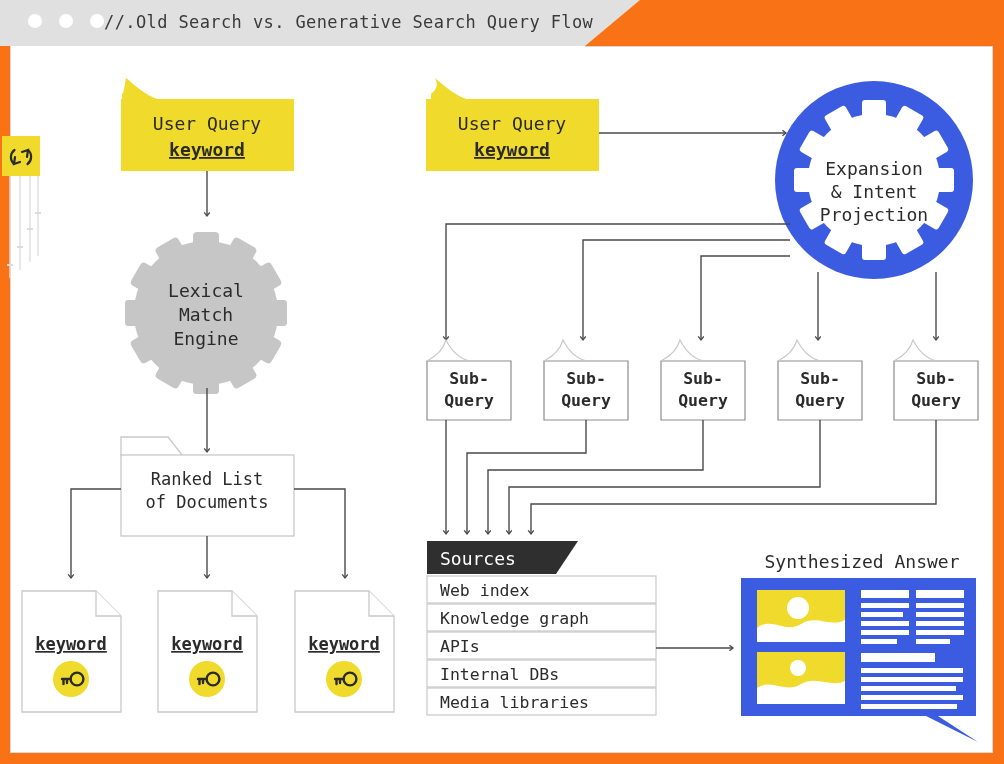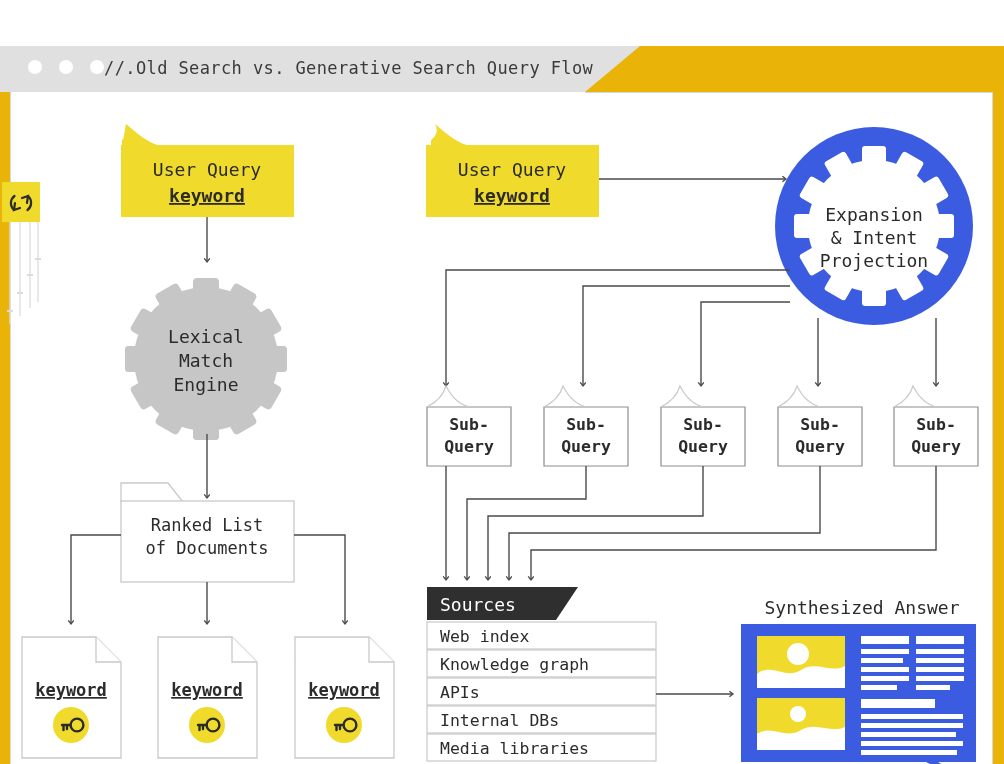--- a/index.html
+++ b/index.html
@@ -1,21 +1,21 @@
 <!DOCTYPE html>
 <html><head>
 <meta charset="utf-8">
 <style>
   html,body{margin:0;padding:0;background:#ffffff;}
   body{
     width:1004px;height:764px;
     font-family:"DejaVu Sans Mono","Liberation Mono",monospace;
     position:relative;overflow:hidden;
   }
-  #app{position:absolute;inset:0;background:#eab308;margin-top:46px;}
+  #app{position:absolute;inset:0;background:#f97316;}
 
   
   .titlebar{
     position:absolute;left:0;top:0;width:640px;height:46px;
     background:#e0e0e0;
     clip-path:polygon(0 0, 640px 0, 585px 46px, 0 46px);
   }
   .dots{position:absolute;left:28px;top:14px;display:flex;gap:17px;}
   .dot{width:14px;height:14px;border-radius:50%;background:#ffffff;}
   .win-title{

